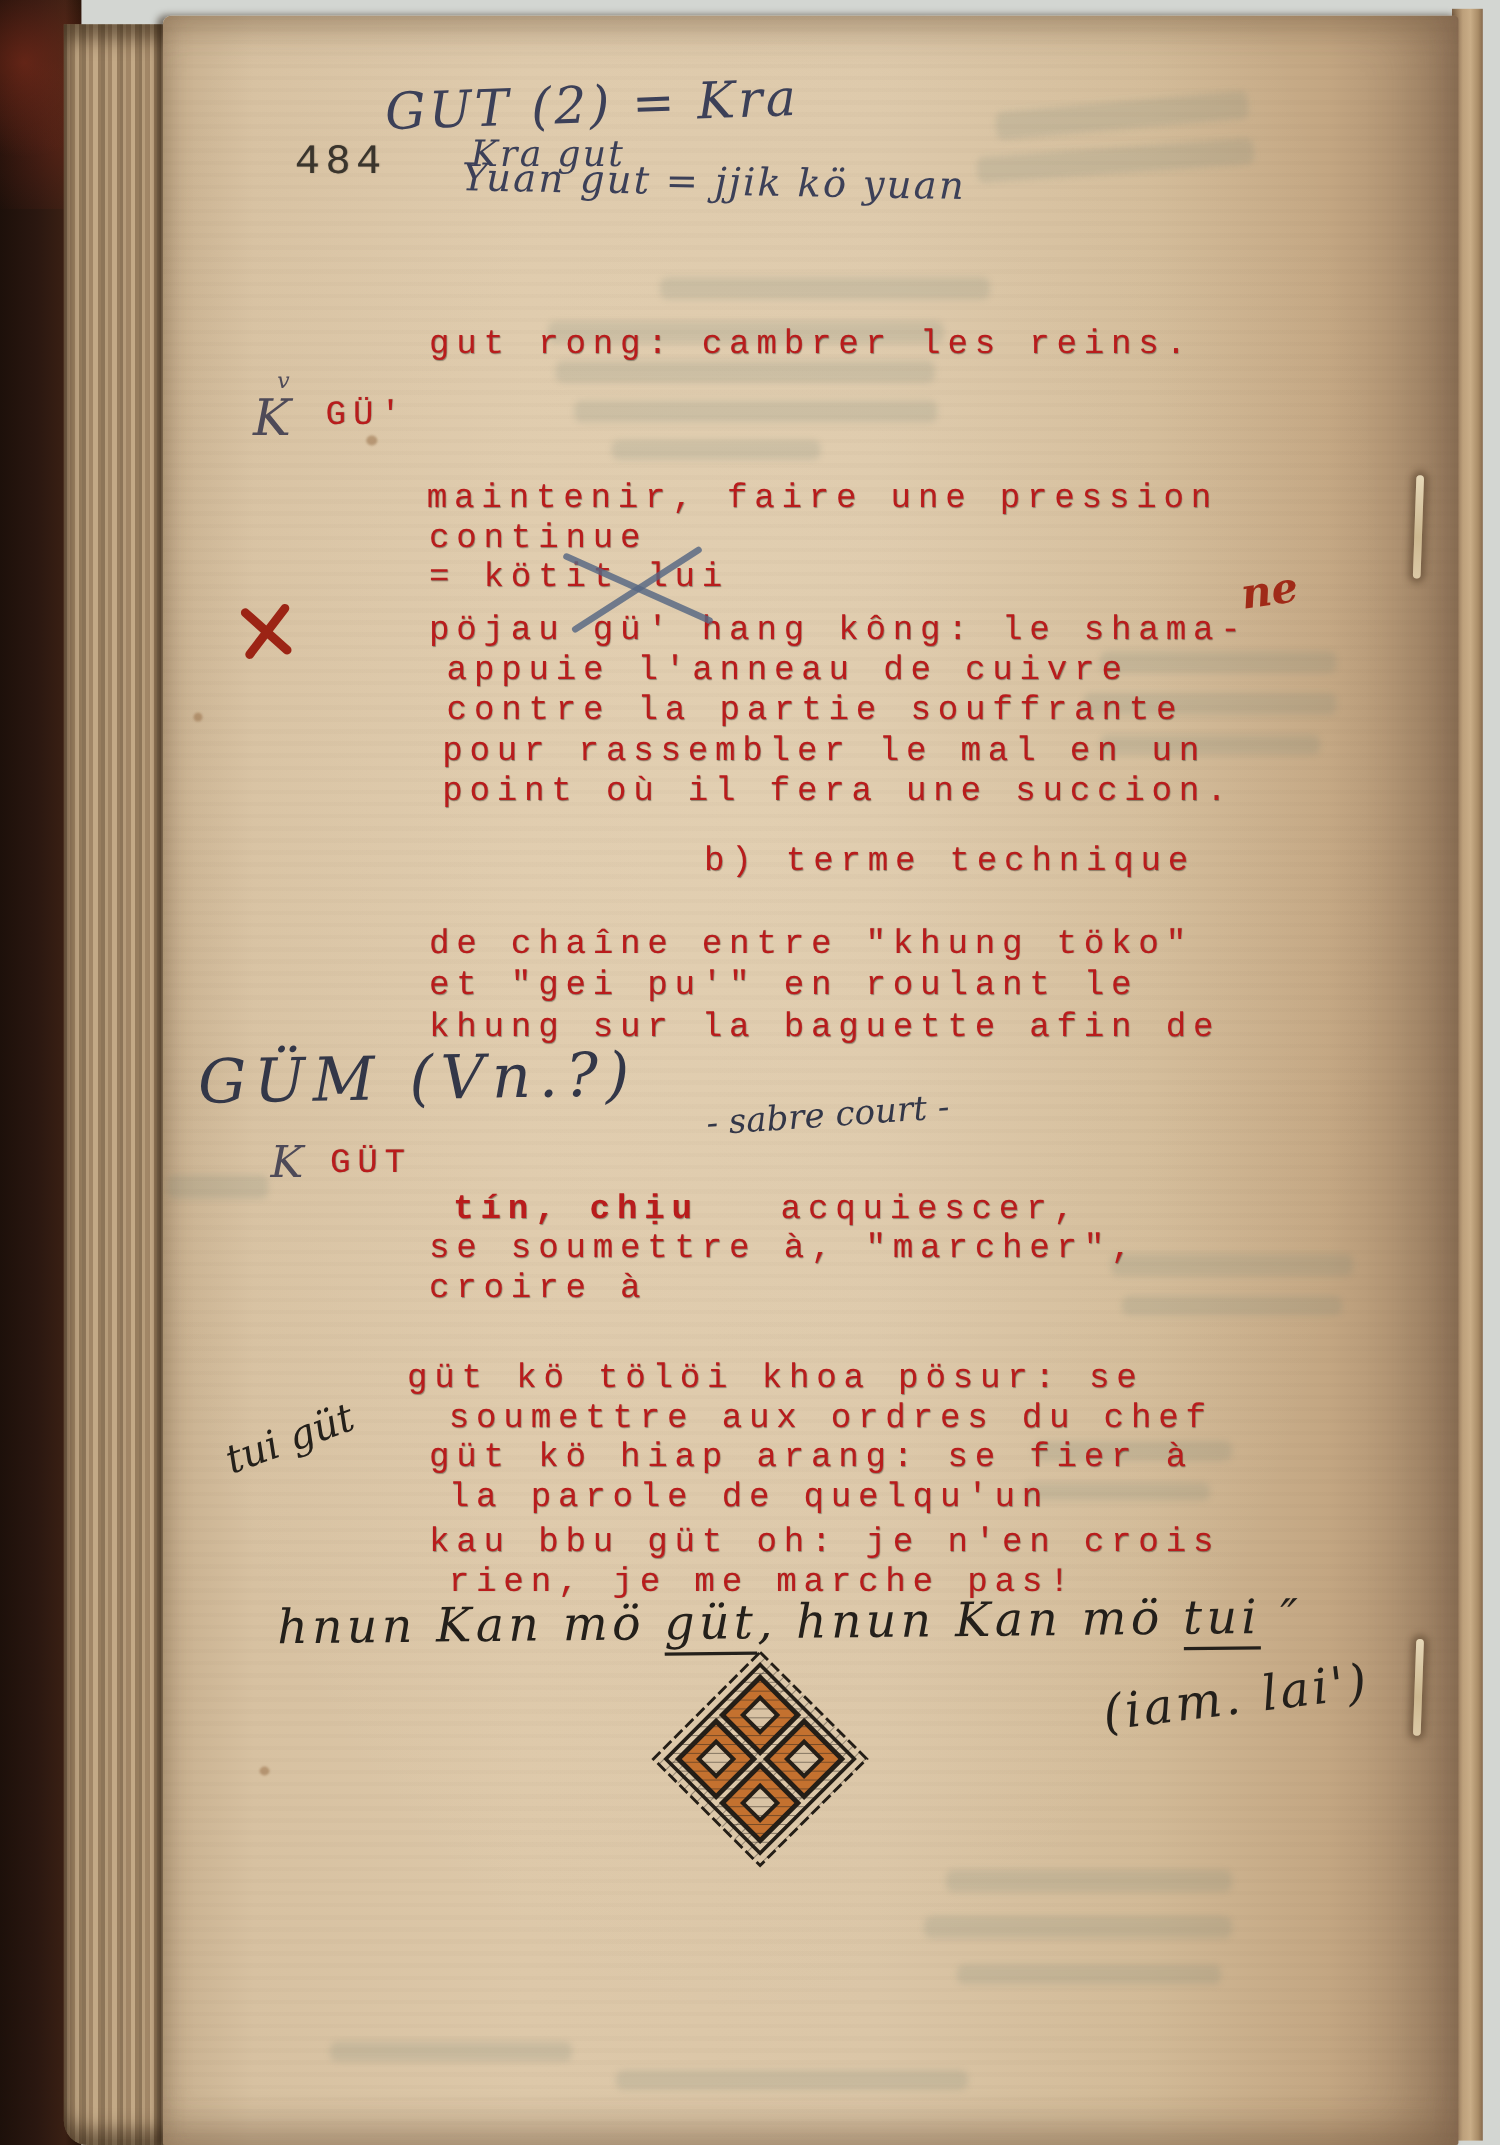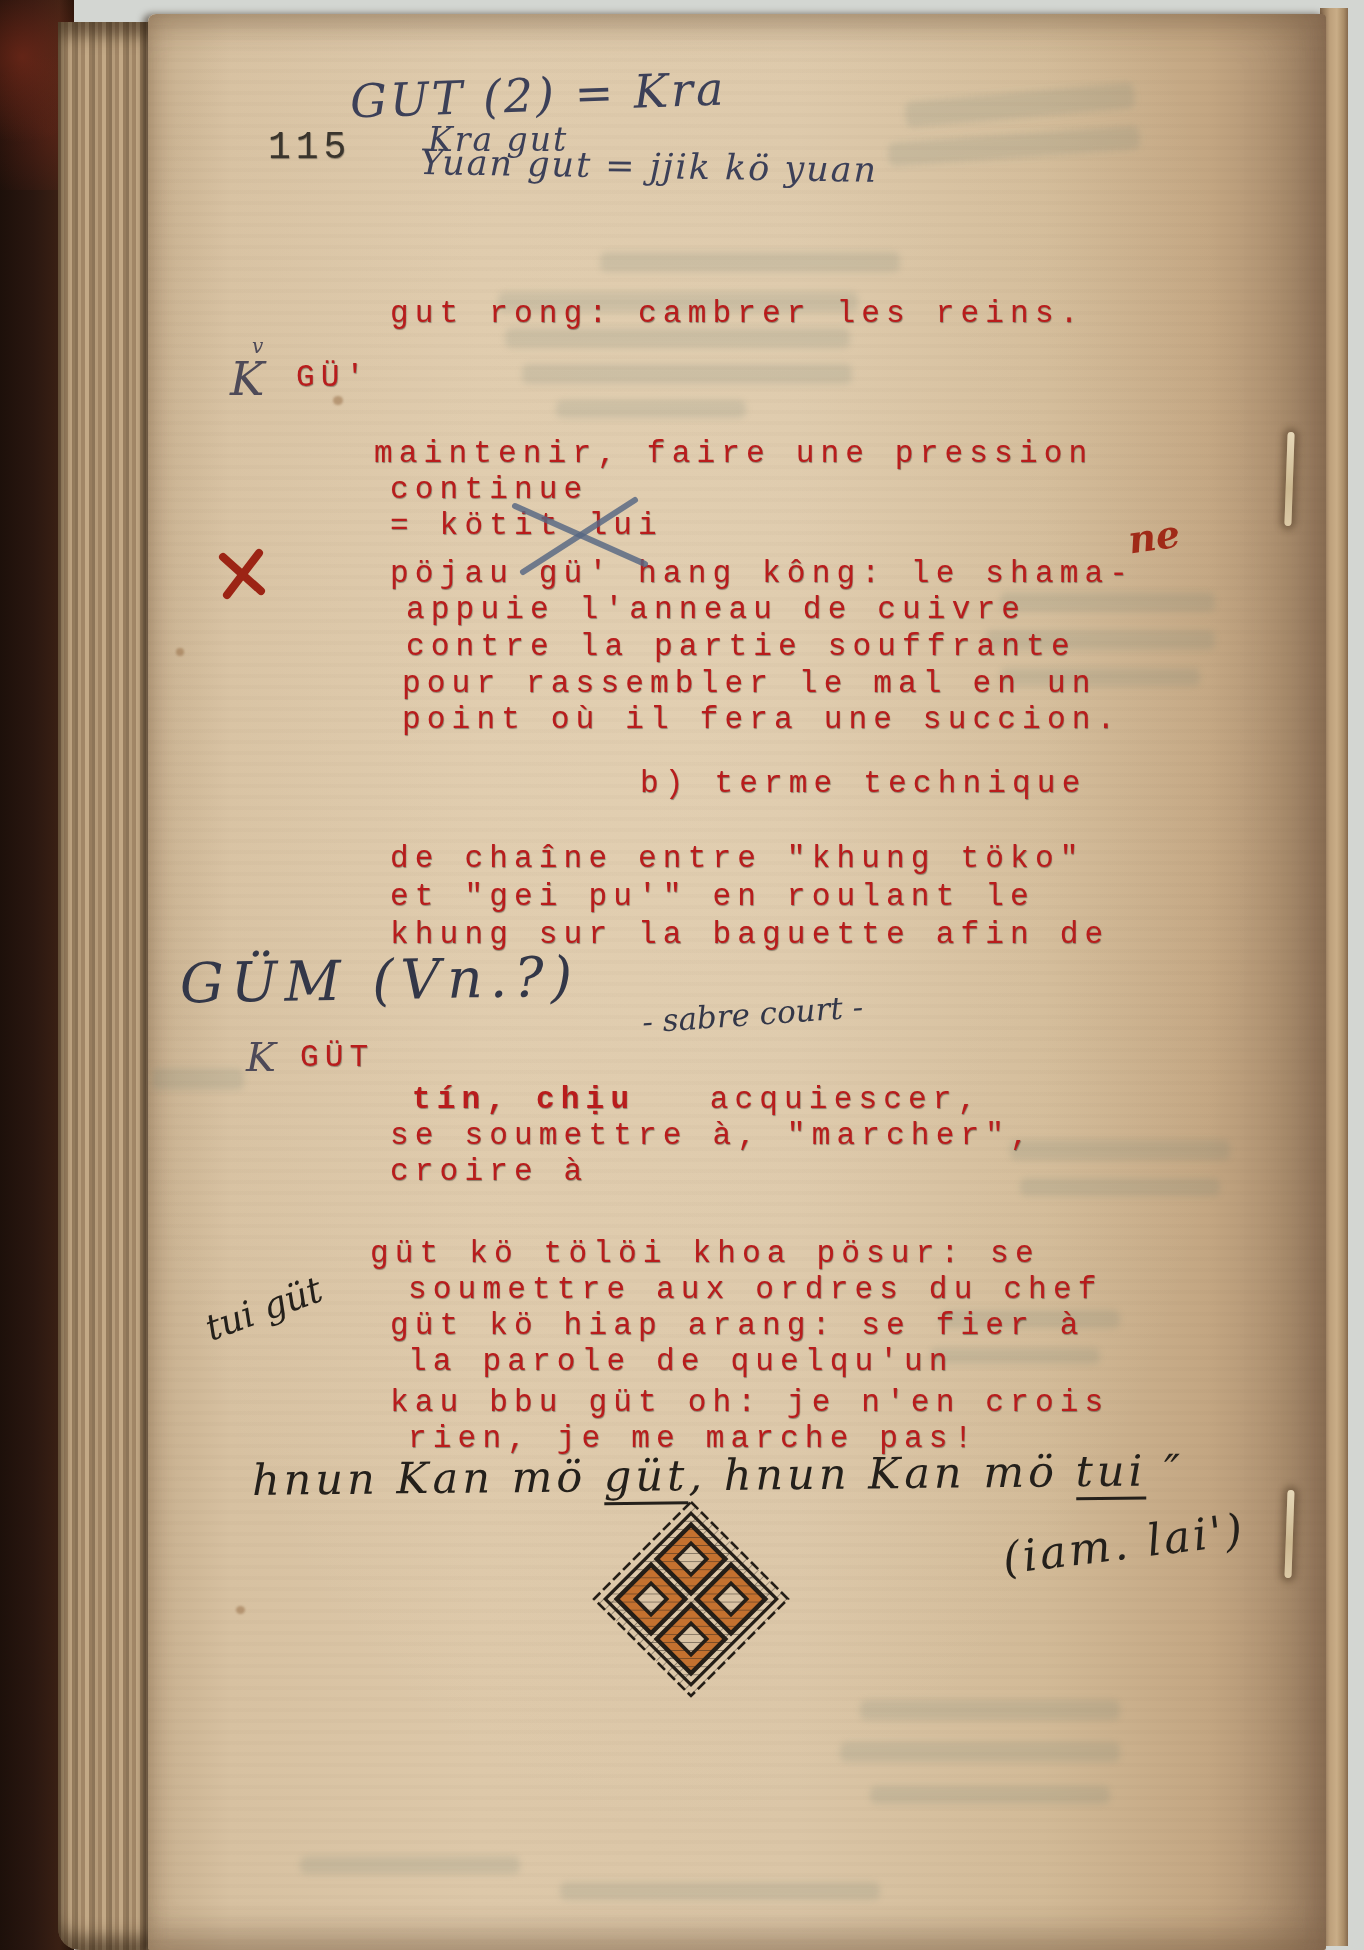--- a/index.html
+++ b/index.html
@@ -93,29 +93,29 @@
   <div class="ghost" style="left:560px;top:1882px;width:320px;height:18px"></div>
 
   <div class="speck" style="left:333px;top:396px;width:10px;height:9px"></div>
   <div class="speck" style="left:176px;top:648px;width:8px;height:8px"></div>
   <div class="speck" style="left:236px;top:1606px;width:9px;height:8px"></div>
 
   <div class="hw" style="left:350px;top:68px;font-size:46px;letter-spacing:3px;transform:rotate(-2deg)">GUT (2) = Kra</div>
   <div class="hw" style="left:428px;top:120px;font-size:33px;letter-spacing:2px">Kra gut</div>
   <div class="hw" style="left:420px;top:146px;font-size:35px;letter-spacing:2px;transform:rotate(1deg)">Yuan gut = jjik kö yuan</div>
 
-  <div class="num" style="left:268px;top:126px;font-size:38px">115</div>
+  <div class="num" style="left:268px;top:126px;font-size:38px">484</div>
 
   <div class="t" style="left:390px;top:296px">gut rong: cambrer les reins.</div>
 
   <div class="hw" style="left:252px;top:334px;font-size:20px;color:#4e4a58">v</div>
   <div class="hw" style="left:230px;top:352px;font-size:46px;color:#4e4a58">K</div>
   <div class="t" style="left:296px;top:360px">GÜ'</div>
 
-  <div class="t" style="left:374px;top:436px">maintenir, faire une pression</div>
+  <div class="t" style="left:388px;top:436px">maintenir, faire une pression</div>
   <div class="t" style="left:390px;top:472px">continue</div>
   <div class="t" style="left:390px;top:508px">= kötit lui</div>
 
   <div class="t" style="left:406px;top:592px">appuie l'anneau de cuivre</div>
   <div class="t" style="left:390px;top:556px">pöjau gü' hang kông: le shama-</div>
   <div class="t" style="left:406px;top:629px">contre la partie souffrante</div>
   <div class="t" style="left:402px;top:666px">pour rassembler le mal en un</div>
   <div class="t" style="left:402px;top:702px">point où il fera une succion.</div>
 
   <div class="t" style="left:640px;top:766px">b) terme technique</div>

